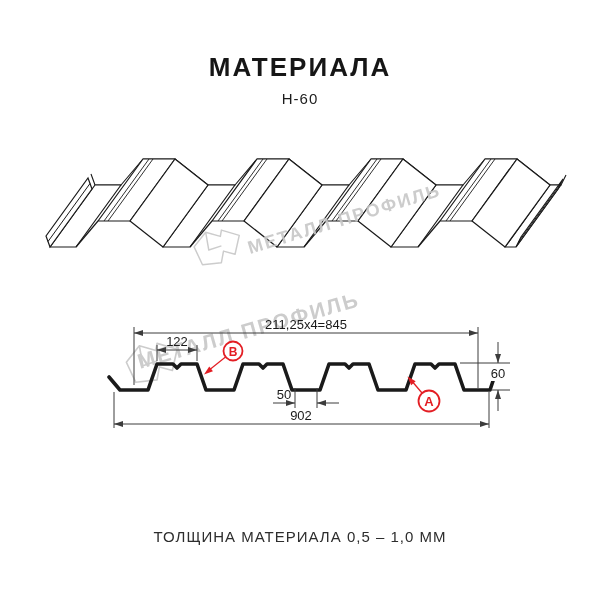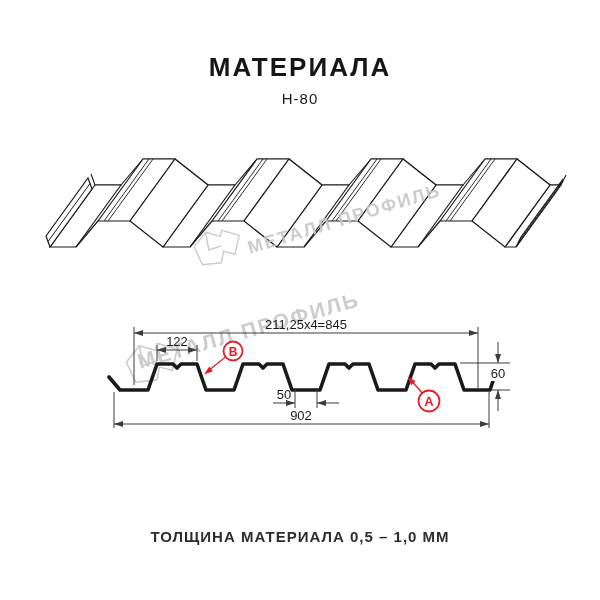--- a/index.html
+++ b/index.html
@@ -10,31 +10,31 @@
   .stage{position:absolute;inset:0;width:600px;height:600px;}
   .hdr{position:absolute;top:52px;left:0;width:600px;text-align:center;z-index:5;}
   .title{
     font-size:26px;font-weight:700;letter-spacing:2px;color:#161616;
   }
   .subtitle{
     margin-top:7px;font-size:15px;font-weight:400;letter-spacing:1px;color:#1c1c1c;
   }
   .ftr{
     position:absolute;top:528px;left:0;width:600px;text-align:center;z-index:5;
-    font-size:15px;font-weight:700;letter-spacing:1px;color:#2d2d2d;
+    font-size:15px;font-weight:400;letter-spacing:1px;color:#2d2d2d;
   }
   svg{position:absolute;inset:0;}
   text{font-family:"Liberation Sans", sans-serif;}
 </style>
 </head>
 <body>
 
 <div class="hdr">
   <div class="title">МАТЕРИАЛА</div>
-  <div class="subtitle">Н-80</div>
+  <div class="subtitle">Н-60</div>
 </div>
 
 <svg id="scene" class="stage" width="600" height="600" viewBox="0 0 600 600">
   <g id="g_wm2" opacity="0.9">
       <path d="M2,18 L13,4 L27,8 L28,2 L45,7 L41,25 L30,22 L28,33 L10,35 Z M13,4 L16,21 L28,17" transform="translate(124,341) scale(1.18)" fill="none" stroke="#c7c7c7" stroke-width="1.4" stroke-linejoin="round"></path>
       <text x="0" y="0" text-anchor="start" font-size="21" fill="#c7c7c7" transform="translate(140,369) rotate(-16)" font-weight="700" letter-spacing="2">МЕТАЛЛ ПРОФИЛЬ</text>
     </g>
   <g id="g_cs">
       <polyline points="109,377 120,390 148,390 157,364 173,364 177,368 181,364 197,364 206,390 234,390 243,364 259,364 263,368 267,364 283,364 292,390 320,390 329,364 345,364 349,368 353,364 369,364 378,390 406,390 415,364 431,364 435,368 439,364 455,364 464,390 490,390 493,381" fill="none" stroke="#1a1a1a" stroke-width="3.6" stroke-linejoin="round" stroke-linecap="round"></polyline>
       <line x1="134" y1="327" x2="134" y2="385" stroke="#3c3c3c" stroke-width="1"></line>

